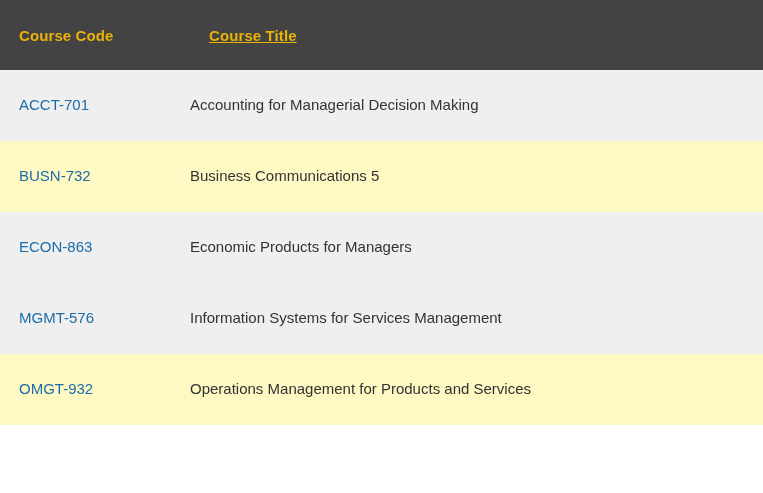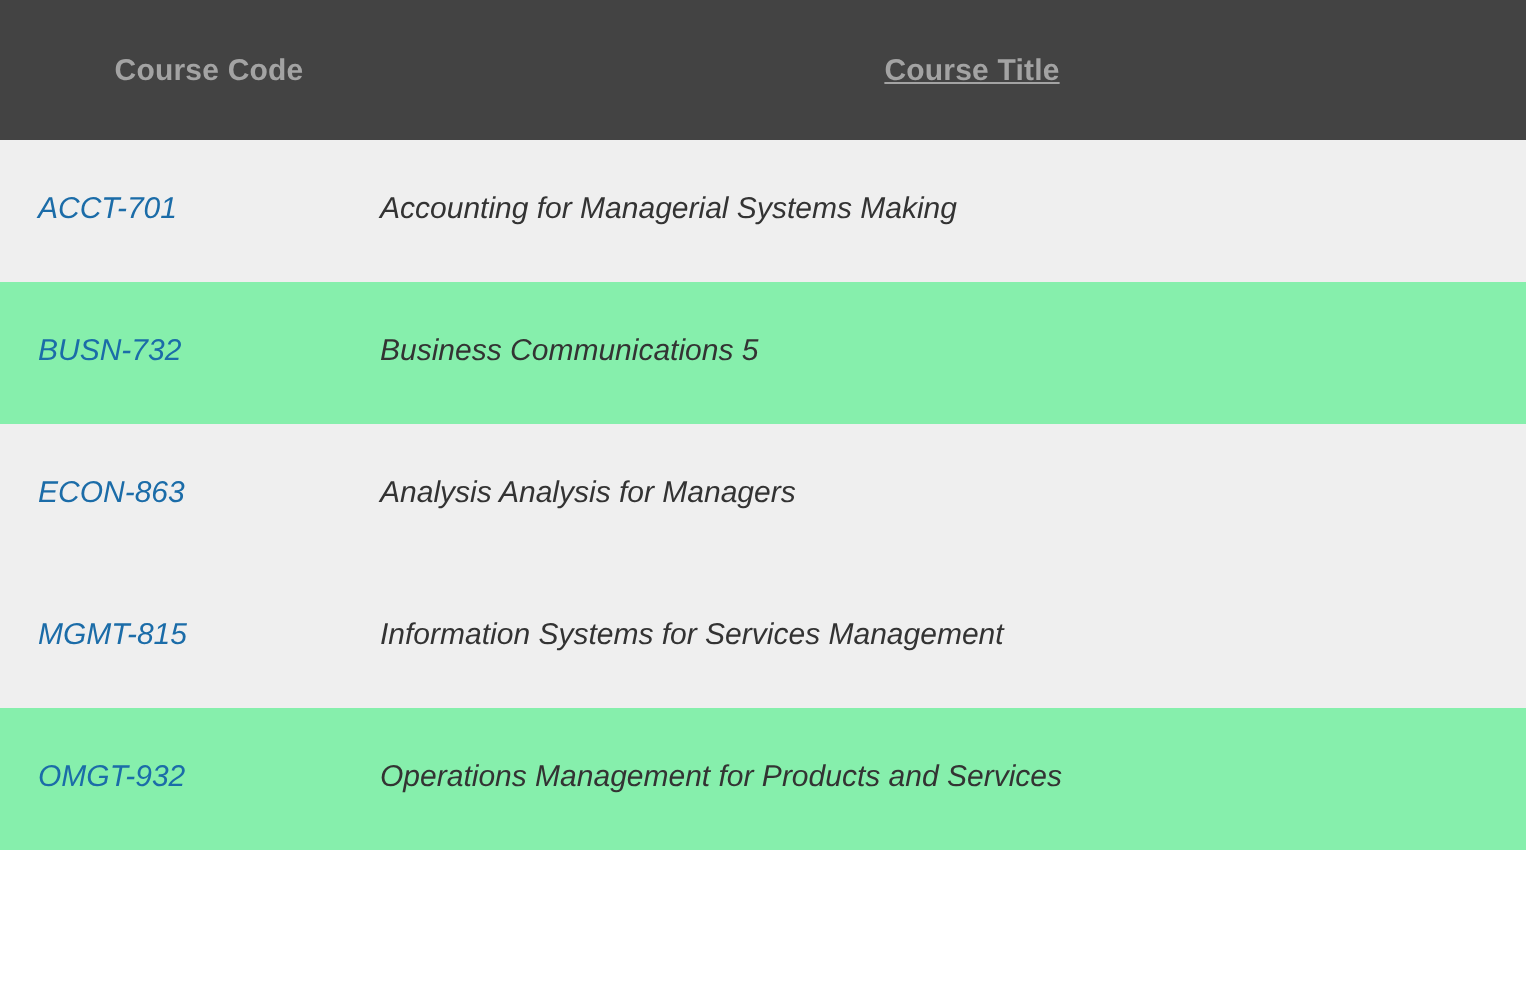--- a/index.html
+++ b/index.html
@@ -14,54 +14,53 @@
     font-family: "Liberation Sans", sans-serif;
     -webkit-font-smoothing: antialiased;
   }
   .course-table {
     width: 763px;
     border-collapse: collapse;
     table-layout: fixed;
   }
   .course-table thead th {
     background: #434343;
-    color: #a3a3a3;
+    color: #eab308;
     font-size: 15px;
     font-weight: bold;
-    text-align: center;
+    text-align: left;
     padding: 0;
     height: 70px;
     vertical-align: middle;
     letter-spacing: 0.1px;
   }
   .th-inner {
     display: block;
     padding-left: 19px;
   }
   .col-code { width: 190px; }
   .col-title { width: 573px; text-decoration: underline; }
   .course-table tbody tr {
     height: 71px;
   }
   .course-table tbody tr.odd-row {
     background: #efefef;
   }
   .course-table tbody tr.even-row {
-    background: #86efac;
+    background: #fef9c3;
   }
   .course-table tbody td {
     padding: 0;
     vertical-align: middle;
     font-size: 15px;
     line-height: 1.35;
   }
   .cell-inner {
     display: block;
     padding-left: 19px;
-    font-style: italic;
   }
   .td-title .cell-inner {
     padding-left: 0;
   }
   .course-link {
     color: #1b6ca8;
     text-decoration: none;
     font-size: 15px;
     cursor: pointer;
   }
@@ -83,42 +82,42 @@
         <span class="th-inner">Course Title</span>
       </th>
     </tr>
   </thead>
   <tbody>
     <tr class="odd-row">
       <td class="td-code">
         <span class="cell-inner"><a class="course-link" href="#">ACCT-701</a></span>
       </td>
       <td class="td-title">
-        <span class="cell-inner"><span class="course-title-text">Accounting for Managerial Systems Making</span></span>
+        <span class="cell-inner"><span class="course-title-text">Accounting for Managerial Decision Making</span></span>
       </td>
     </tr>
     <tr class="even-row">
       <td class="td-code">
         <span class="cell-inner"><a class="course-link" href="#">BUSN-732</a></span>
       </td>
       <td class="td-title">
         <span class="cell-inner"><span class="course-title-text">Business Communications 5</span></span>
       </td>
     </tr>
     <tr class="odd-row">
       <td class="td-code">
         <span class="cell-inner"><a class="course-link" href="#">ECON-863</a></span>
       </td>
       <td class="td-title">
-        <span class="cell-inner"><span class="course-title-text">Analysis Analysis for Managers</span></span>
+        <span class="cell-inner"><span class="course-title-text">Economic Products for Managers</span></span>
       </td>
     </tr>
     <tr class="odd-row">
       <td class="td-code">
-        <span class="cell-inner"><a class="course-link" href="#">MGMT-815</a></span>
+        <span class="cell-inner"><a class="course-link" href="#">MGMT-576</a></span>
       </td>
       <td class="td-title">
         <span class="cell-inner"><span class="course-title-text">Information Systems for Services Management</span></span>
       </td>
     </tr>
     <tr class="even-row">
       <td class="td-code">
         <span class="cell-inner"><a class="course-link" href="#">OMGT-932</a></span>
       </td>
       <td class="td-title">

